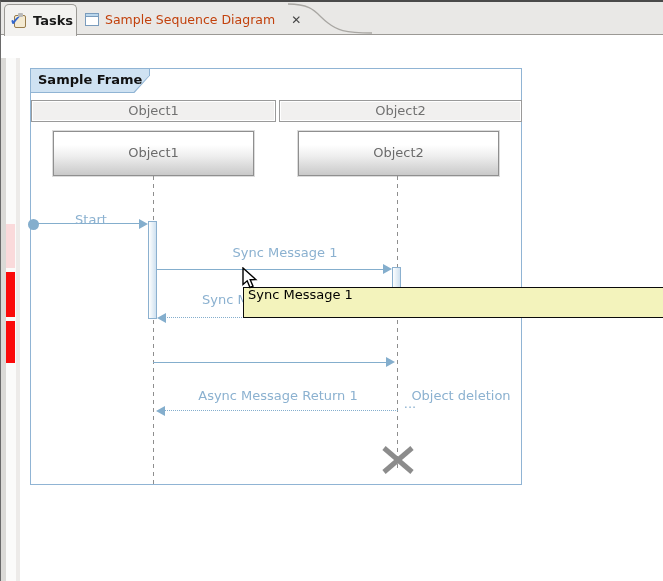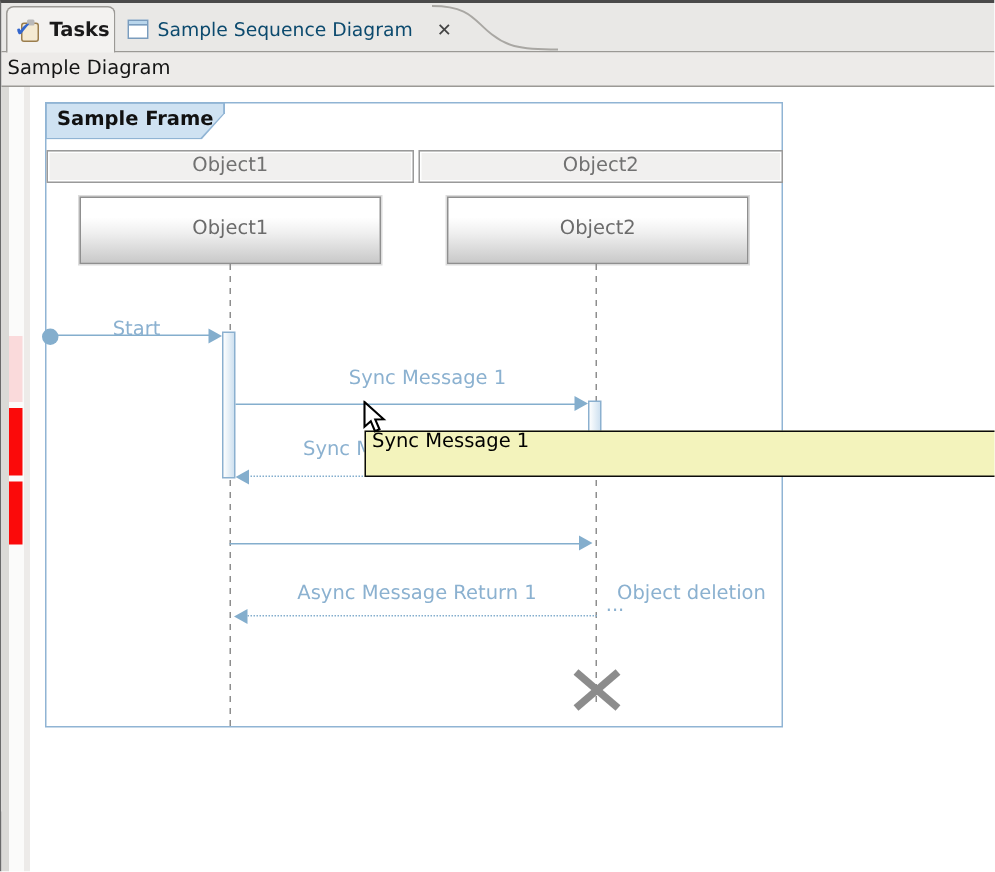--- a/index.html
+++ b/index.html
@@ -11,21 +11,21 @@
 
   
   .tabbar { position: absolute; left: 0; top: 0; width: 662px; height: 33px;
             background: #e9e8e6; border-bottom: 1px solid #9b9995; }
   .tab { position: absolute; display: flex; align-items: center; }
   .tab-tasks { left: 3px; top: 2px; width: 73px; height: 32px; background: #f3f2f0;
                border: 1px solid #9b9995; border-bottom: none;
                border-radius: 5px 5px 0 0; padding-left: 7px; gap: 5px; }
   .tab-seq { left: 79px; top: 2px; height: 31px; padding-left: 5px; gap: 6px; }
   .tab-label-active { font-size: 13px; font-weight: bold; color: #1a1a1a; }
-  .tab-label-inactive { font-size: 12.5px; color: #0c4a6e; }
+  .tab-label-inactive { font-size: 12.5px; color: #c2410c; }
   .close-x { margin-left: 10px; font-size: 12px; color: #444; line-height: 12px; }
   .tabcurve { position: absolute; left: 281px; top: 0; }
 
   .ticon { position: relative; width: 16px; height: 16px; display: inline-block; }
   .ticon-body { position: absolute; left: 2px; top: 2px; width: 12px; height: 13px;
                 background: #f4ead2; border: 1px solid #9a7d4c; border-radius: 2px; }
   .ticon-clip { position: absolute; left: 6px; top: 0; width: 5px; height: 4px;
                 background: #b9b9b9; border-radius: 1px; }
   .ticon-check { position: absolute; left: -2px; top: 0px; font-size: 13px;
                  font-weight: bold; color: #3366cc; }
@@ -105,23 +105,20 @@
         <span class="sicon-top abs"></span>
       </span>
       <span class="tab-label-inactive">Sample Sequence Diagram</span>
       <span class="close-x">✕</span>
     </div>
     <svg class="tabcurve" width="90" height="33" viewBox="0 0 90 33">
       <path d="M6,2 C32,2 34,12 46,21 C55,28 62,31 90,31" stroke="#a9a7a3" stroke-width="1.3" fill="none"></path>
     </svg>
   </div>
 
-  <div class="viewheader">
-    <span>Sample Diagram</span>
-  </div>
 
   <div class="canvas">
 
     <div class="abs ruler-a"></div>
     <div class="abs ruler-lane"></div>
     <div class="abs ruler-b"></div>
     <div class="abs marker" style="top:166px;height:44px;background:#fadadb;"></div>
     <div class="abs marker" style="top:214px;height:45px;background:#fb0a0a;"></div>
     <div class="abs marker" style="top:263px;height:42px;background:#fb0a0a;"></div>
 

